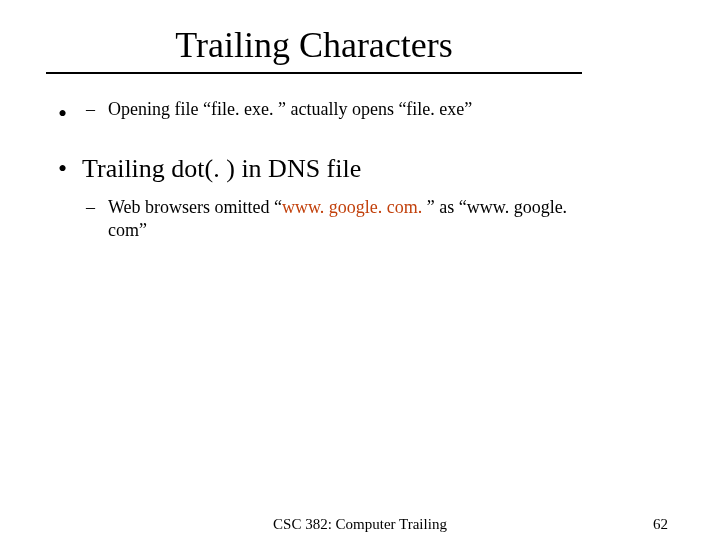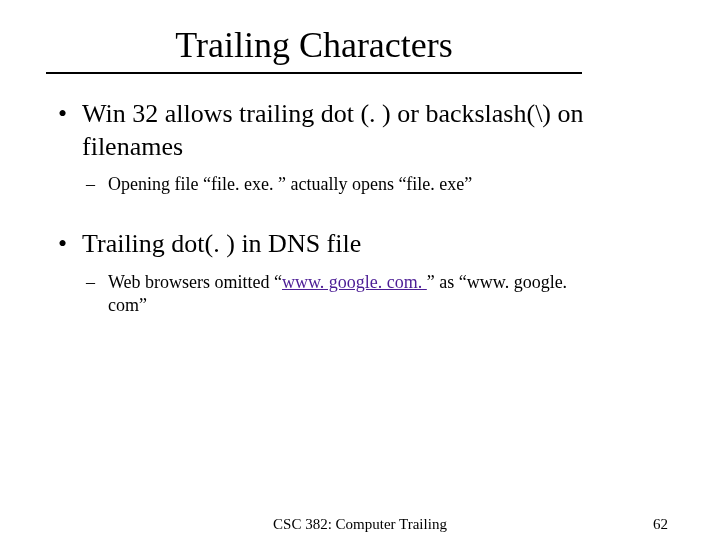--- a/index.html
+++ b/index.html
@@ -62,22 +62,21 @@
       margin-bottom: 4px;
     }
     ul.lvl2 > li::before {
       content: '–';
       position: absolute;
       left: 4px;
       top: 0;
     }
     .spacer { height: 22px; }
     .link {
-      color: #4c1d95;
-      text-decoration: underline;
+      color: #c2410c;
       text-align: right;
     }
     .footer {
       position: absolute;
       bottom: 24px;
       left: 0;
       width: 720px;
       font-size: 15px;
     }
     .footer-course {
@@ -93,21 +92,20 @@
   </style>
 </head>
 <body>
 
 <div class="slide">
   <h1 class="title">Trailing Characters</h1>
   <hr class="rule">
   <div class="content">
     <ul class="lvl1">
       <li>
-        <span>Win 32 allows trailing dot (. ) or backslash(\) on filenames</span>
         <ul class="lvl2">
           <li>
             <span>Opening file “file. exe. ” actually opens “file. exe”</span>
           </li>
         </ul>
       </li>
     </ul>
     <div class="spacer"></div>
     <ul class="lvl1">
       <li>

